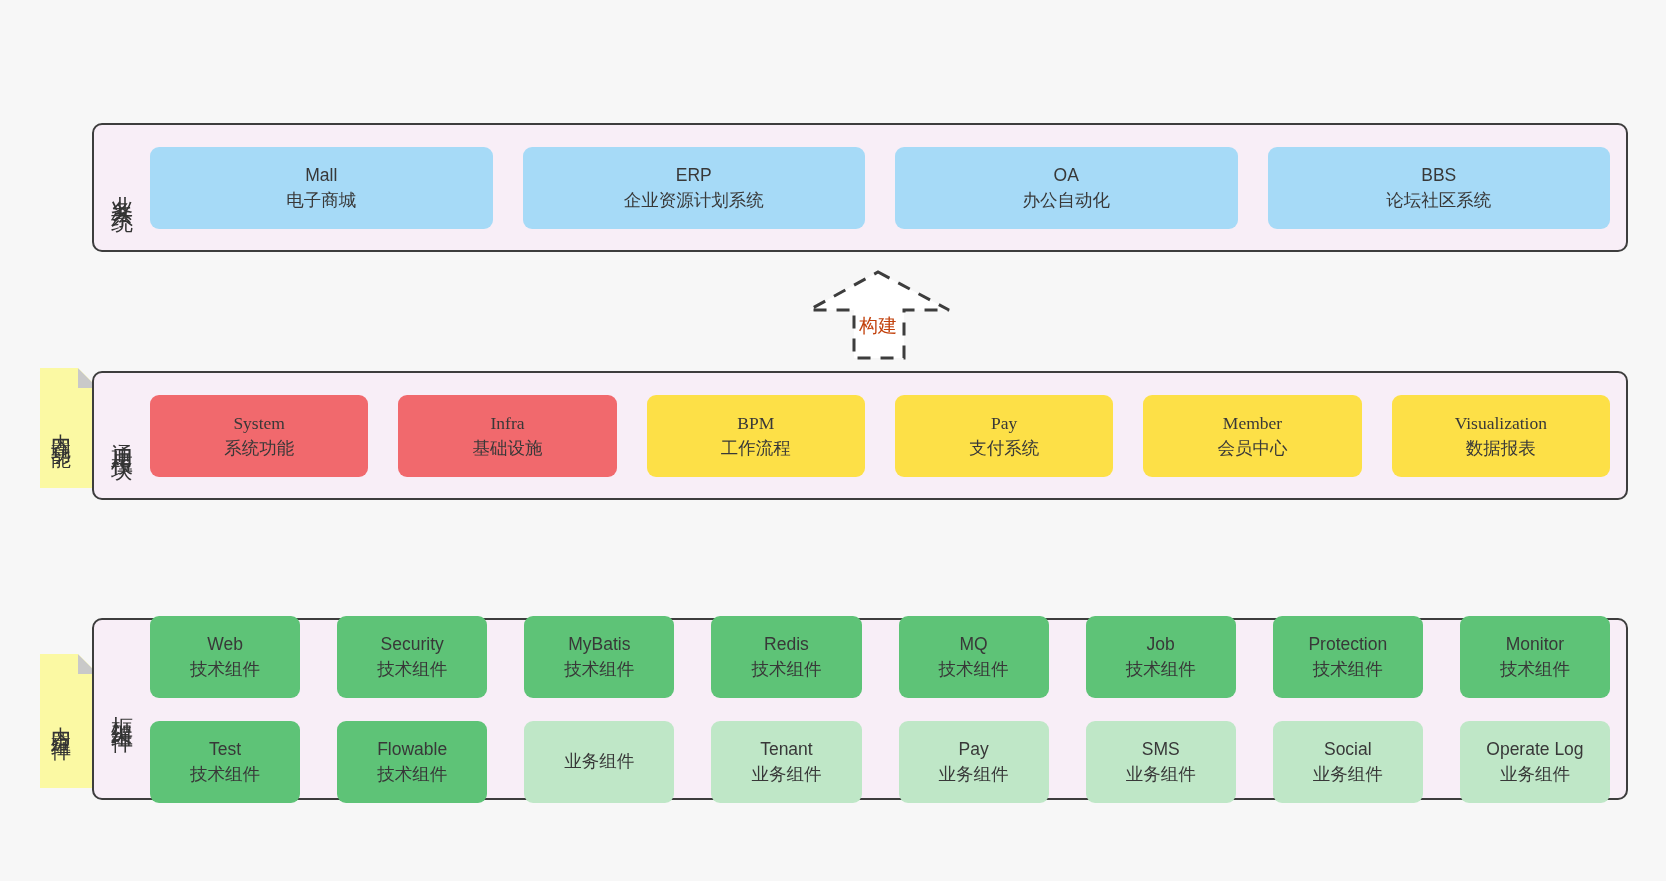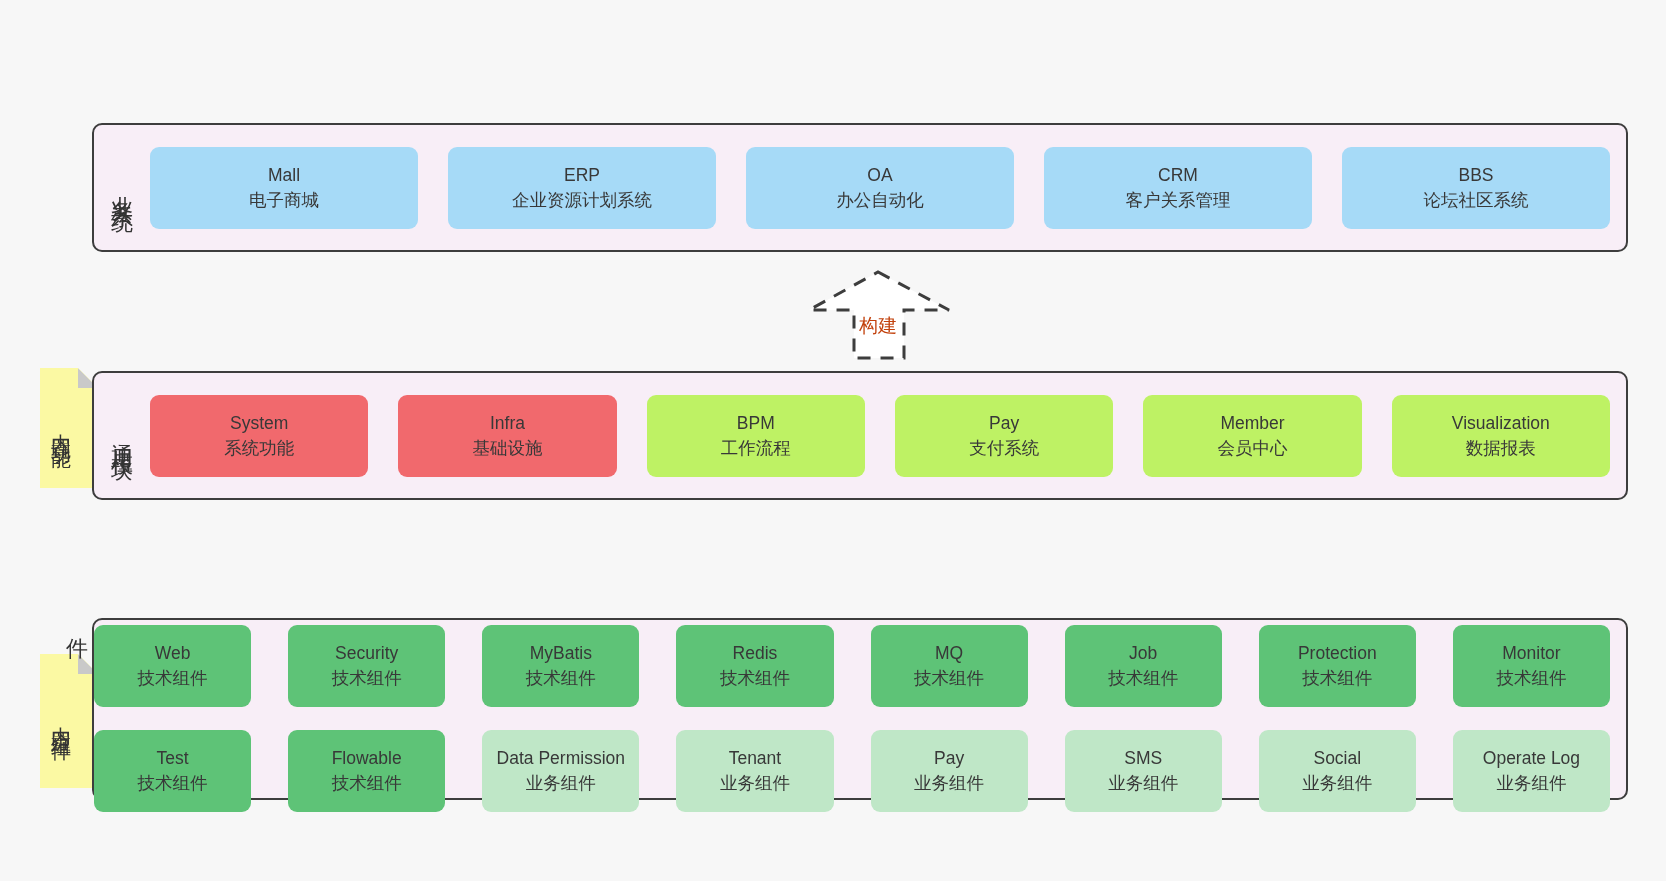--- a/index.html
+++ b/index.html
@@ -18,22 +18,22 @@
     position:absolute;
     left:92px;width:1536px;
     background:#f8eef7;
     border:2px solid #3d3d3d;
     border-radius:10px;
     box-sizing:border-box;
     display:flex;
     z-index:2;
   }
   .band1{top:123px;height:129px;}
-  .band2{top:371px;height:129px;}
-  .band3{top:618px;height:182px;flex-direction:column;}
+  .band2{top:371px;height:129px;font-family:Liberation Serif, serif;}
+  .band3{top:618px;height:182px;}
 
   .band-label{
     width:56px;
     display:flex;align-items:center;justify-content:center;
     writing-mode:vertical-rl;
     text-orientation:upright;
     font-size:22px;
     letter-spacing:5px;
     color:#333;
   }
@@ -53,21 +53,21 @@
     display:flex;flex-direction:column;
     align-items:center;justify-content:center;
     text-align:center;
     font-size:17.5px;
     line-height:25px;
     padding:0 14px;
     box-sizing:border-box;
   }
   .blue{background:#a6daf7;}
   .red{background:#f1696d;}
-  .pink{background:#bef264;}
+  .pink{background:#fde047;}
   .green{background:#5ec377;}
   .lightgreen{background:#bfe7c7;}
 
   
   .note{
     position:absolute;
     left:40px;width:58px;
     background:#fbf9a3;
     z-index:1;
     clip-path:polygon(0 0, calc(100% - 20px) 0, 100% 20px, 100% 100%, 0 100%);
@@ -135,24 +135,20 @@
         </div>
         <div class="box blue">
           <span>ERP</span>
           <span>企业资源计划系统</span>
         </div>
         <div class="box blue">
           <span>OA</span>
           <span>办公自动化</span>
         </div>
         <div class="box blue">
-          <span>CRM</span>
-          <span>客户关系管理</span>
-        </div>
-        <div class="box blue">
           <span>BBS</span>
           <span>论坛社区系统</span>
         </div>
       </div>
     </div>
   </section>
 
   <section class="band band2">
     <div class="band-label">通用模块</div>
     <div class="band-content">
@@ -225,21 +221,20 @@
       <div class="row">
         <div class="box green">
           <span>Test</span>
           <span>技术组件</span>
         </div>
         <div class="box green">
           <span>Flowable</span>
           <span>技术组件</span>
         </div>
         <div class="box lightgreen">
-          <span>Data Permission</span>
           <span>业务组件</span>
         </div>
         <div class="box lightgreen">
           <span>Tenant</span>
           <span>业务组件</span>
         </div>
         <div class="box lightgreen">
           <span>Pay</span>
           <span>业务组件</span>
         </div>

